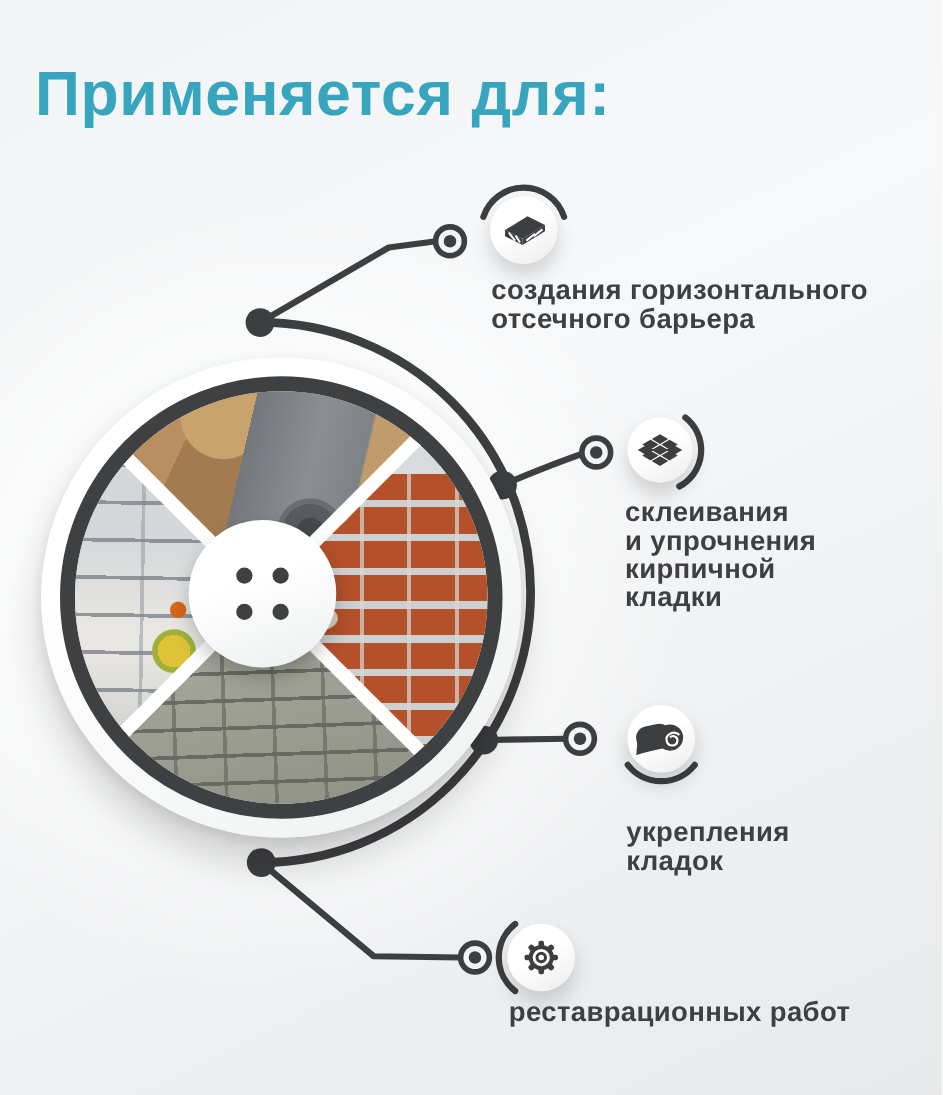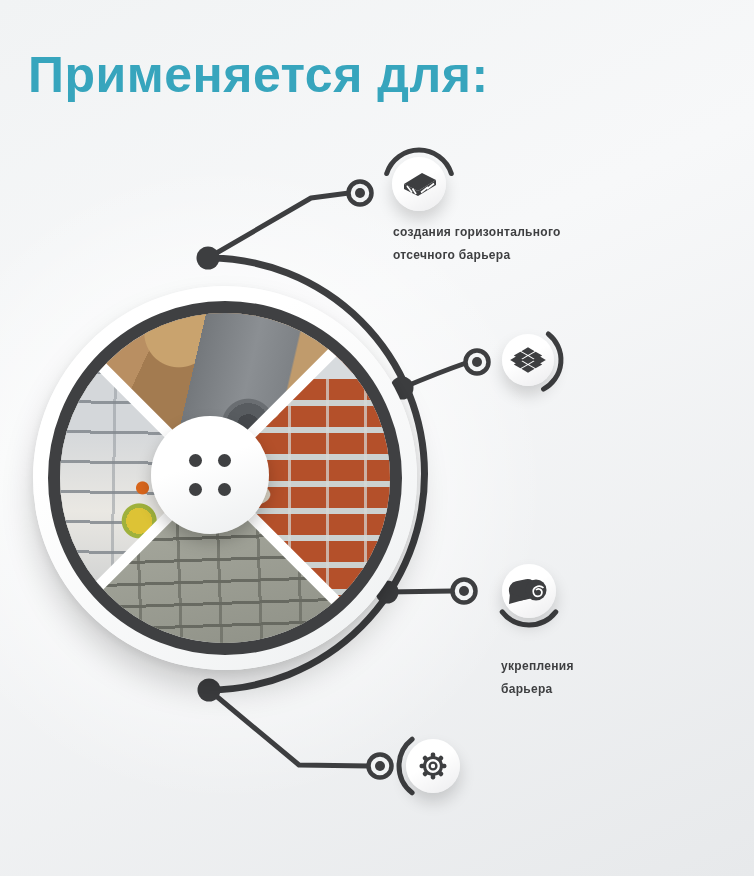--- a/index.html
+++ b/index.html
@@ -93,21 +93,21 @@
     display:flex; align-items:center; justify-content:center;
   }
   .ic1{left:392px; top:157px; width:54px; height:54px;}
   .ic2{left:502px; top:334px; width:52px; height:52px;}
   .ic3{left:502px; top:564px; width:54px; height:54px;}
   .ic4{left:406px; top:739px; width:54px; height:54px;}
 
   
   .item-text{
     position:absolute; color:#3e3f41; font-weight:700;
-    font-size:12px; line-height:22.5px; letter-spacing:.3px; white-space:nowrap;
+    font-size:22px; line-height:22.5px; letter-spacing:.3px; white-space:nowrap;
   }
   .t1{left:393px; top:221px;}
   .t2{left:500px; top:399px;}
   .t3{left:501px; top:631px;margin-top:24px;}
   .t4{left:407px; top:799px;}
 </style>
 </head>
 <body>
 
 <div class="canvas">
@@ -202,46 +202,55 @@
         <path d="M 18.4 17.7 L 25 21.6 L 18.4 25.5 L 11.8 21.6 Z"></path>
         <path d="M 41.2 22.1 L 47.8 26 L 41.2 29.9 L 34.6 26 Z" transform="translate(-4 0)"></path>
         <path d="M 26 22.1 L 32.6 26 L 26 29.9 L 19.4 26 Z"></path>
         <path d="M 10.8 22.1 L 17.4 26 L 10.8 29.9 L 4.2 26 Z" transform="translate(4 0)"></path>
         <path d="M 33.6 26.5 L 40.2 30.4 L 33.6 34.3 L 27 30.4 Z"></path>
         <path d="M 18.4 26.5 L 25 30.4 L 18.4 34.3 L 11.8 30.4 Z"></path>
         <path d="M 26 30.9 L 32.6 34.8 L 26 38.7 L 19.4 34.8 Z"></path>
       </g>
     </svg>
   </div>
+  <div class="item-text t2">
+    <div>склеивания</div>
+    <div>и упрочнения</div>
+    <div>кирпичной</div>
+    <div>кладки</div>
+  </div>
 
   <div class="icon-circle ic3">
     <svg width="54" height="54" viewBox="0 0 54 54">
       <g fill="#3d3e40">
         <rect x="7" y="16" width="28" height="20" rx="9" transform="rotate(-12 21 26)"></rect>
         <circle cx="34" cy="26" r="10.5"></circle>
         <path d="M 8 29 L 25 35 L 7 40 Z"></path>
       </g>
       <path d="M 34 26 c 2.2 -2.6 6.4 -0.4 5.9 3 c -0.7 4.4 -7 4.6 -8.4 0.3 c -1.8 -5.8 5.6 -9.4 10 -5.4" stroke="#fff" stroke-width="1.7" fill="none"></path>
     </svg>
   </div>
   <div class="item-text t3">
     <div>укрепления</div>
-    <div>барьера</div>
+    <div>кладок</div>
   </div>
 
   <div class="icon-circle ic4">
     <svg width="54" height="54" viewBox="0 0 54 54">
       <g fill="#3d3e40">
         <rect x="24.75" y="13.6" width="4.5" height="5.4" rx="1.8" transform="rotate(0 27 27)"></rect>
         <rect x="24.75" y="13.6" width="4.5" height="5.4" rx="1.8" transform="rotate(45 27 27)"></rect>
         <rect x="24.75" y="13.6" width="4.5" height="5.4" rx="1.8" transform="rotate(90 27 27)"></rect>
         <rect x="24.75" y="13.6" width="4.5" height="5.4" rx="1.8" transform="rotate(135 27 27)"></rect>
         <rect x="24.75" y="13.6" width="4.5" height="5.4" rx="1.8" transform="rotate(180 27 27)"></rect>
         <rect x="24.75" y="13.6" width="4.5" height="5.4" rx="1.8" transform="rotate(225 27 27)"></rect>
         <rect x="24.75" y="13.6" width="4.5" height="5.4" rx="1.8" transform="rotate(270 27 27)"></rect>
         <rect x="24.75" y="13.6" width="4.5" height="5.4" rx="1.8" transform="rotate(315 27 27)"></rect>
       </g>
       <circle cx="27" cy="27" r="8.5" stroke="#3d3e40" stroke-width="3.2" fill="none"></circle>
       <circle cx="27" cy="27" r="3.4" stroke="#3d3e40" stroke-width="2.4" fill="none"></circle>
     </svg>
   </div>
+  <div class="item-text t4">
+    <div>реставрационных работ</div>
+  </div>
 
 </div>
 
 </body></html>

